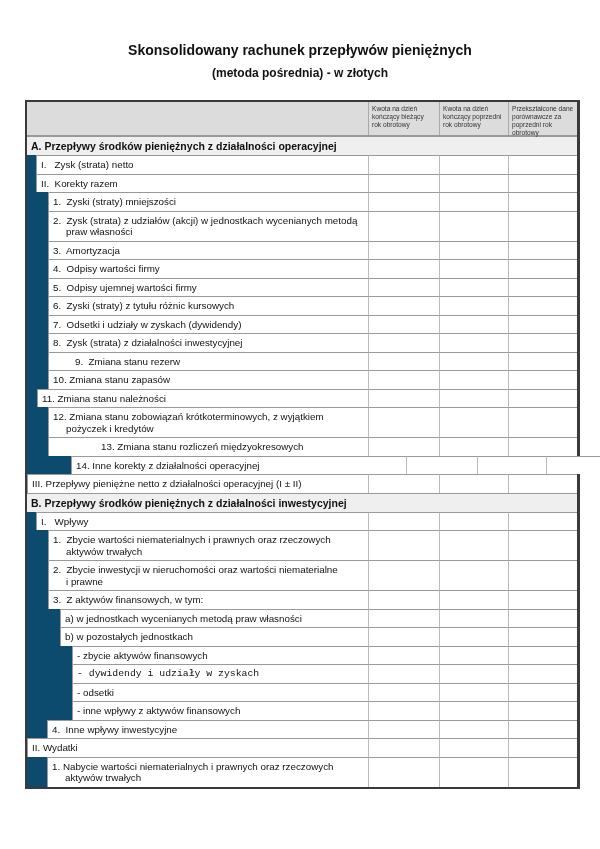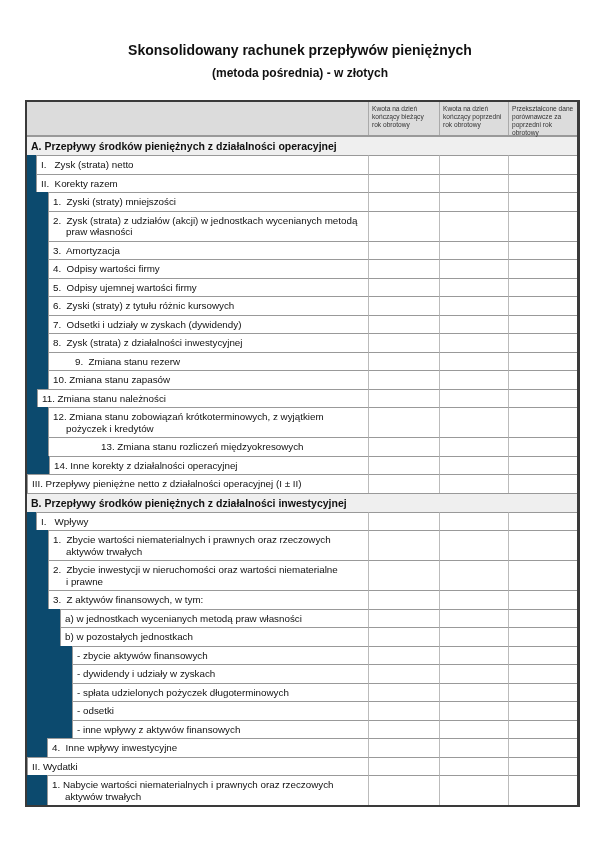--- a/index.html
+++ b/index.html
@@ -194,21 +194,21 @@
         <div class="label" style="padding-left: 21px;">
           <div class="inner">
             <span class="cont" style="white-space: pre; margin-left: 48px;">13. Zmiana stanu rozliczeń międzyokresowych</span>
           </div>
         </div>
         <div class="cell c1"></div>
         <div class="cell c2"></div>
         <div class="cell c3"></div>
       </div>
       <div class="row">
-        <div class="label" style="padding-left: 22px;">
+        <div class="label" style="padding-left: 6px; margin-left: 38px;">
           <div class="inner">
             <span class="cont" style="white-space: pre;">14. Inne korekty z działalności operacyjnej</span>
           </div>
         </div>
         <div class="cell c1"></div>
         <div class="cell c2"></div>
         <div class="cell c3"></div>
       </div>
       <div class="row">
         <div class="label" style="padding-left: 0px;">
@@ -289,31 +289,21 @@
             <span class="cont" style="white-space: pre;">- zbycie aktywów finansowych</span>
           </div>
         </div>
         <div class="cell c1"></div>
         <div class="cell c2"></div>
         <div class="cell c3"></div>
       </div>
       <div class="row">
         <div class="label" style="padding-left: 45px;">
           <div class="inner">
-            <span class="cont" style="white-space: pre;">- dywidendy i udziały w zyskach</span>
-          </div>
-        </div>
-        <div class="cell c1"></div>
-        <div class="cell c2"></div>
-        <div class="cell c3"></div>
-      </div>
-      <div class="row">
-        <div class="label" style="padding-left: 45px;">
-          <div class="inner">
-            <span class="cont" style="white-space: pre;">- spłata udzielonych pożyczek długoterminowych</span>
+            <span class="cont" style="white-space: pre; font-family: Liberation Mono, monospace;">- dywidendy i udziały w zyskach</span>
           </div>
         </div>
         <div class="cell c1"></div>
         <div class="cell c2"></div>
         <div class="cell c3"></div>
       </div>
       <div class="row">
         <div class="label" style="padding-left: 45px;">
           <div class="inner">
             <span class="cont" style="white-space: pre;">- odsetki</span>

